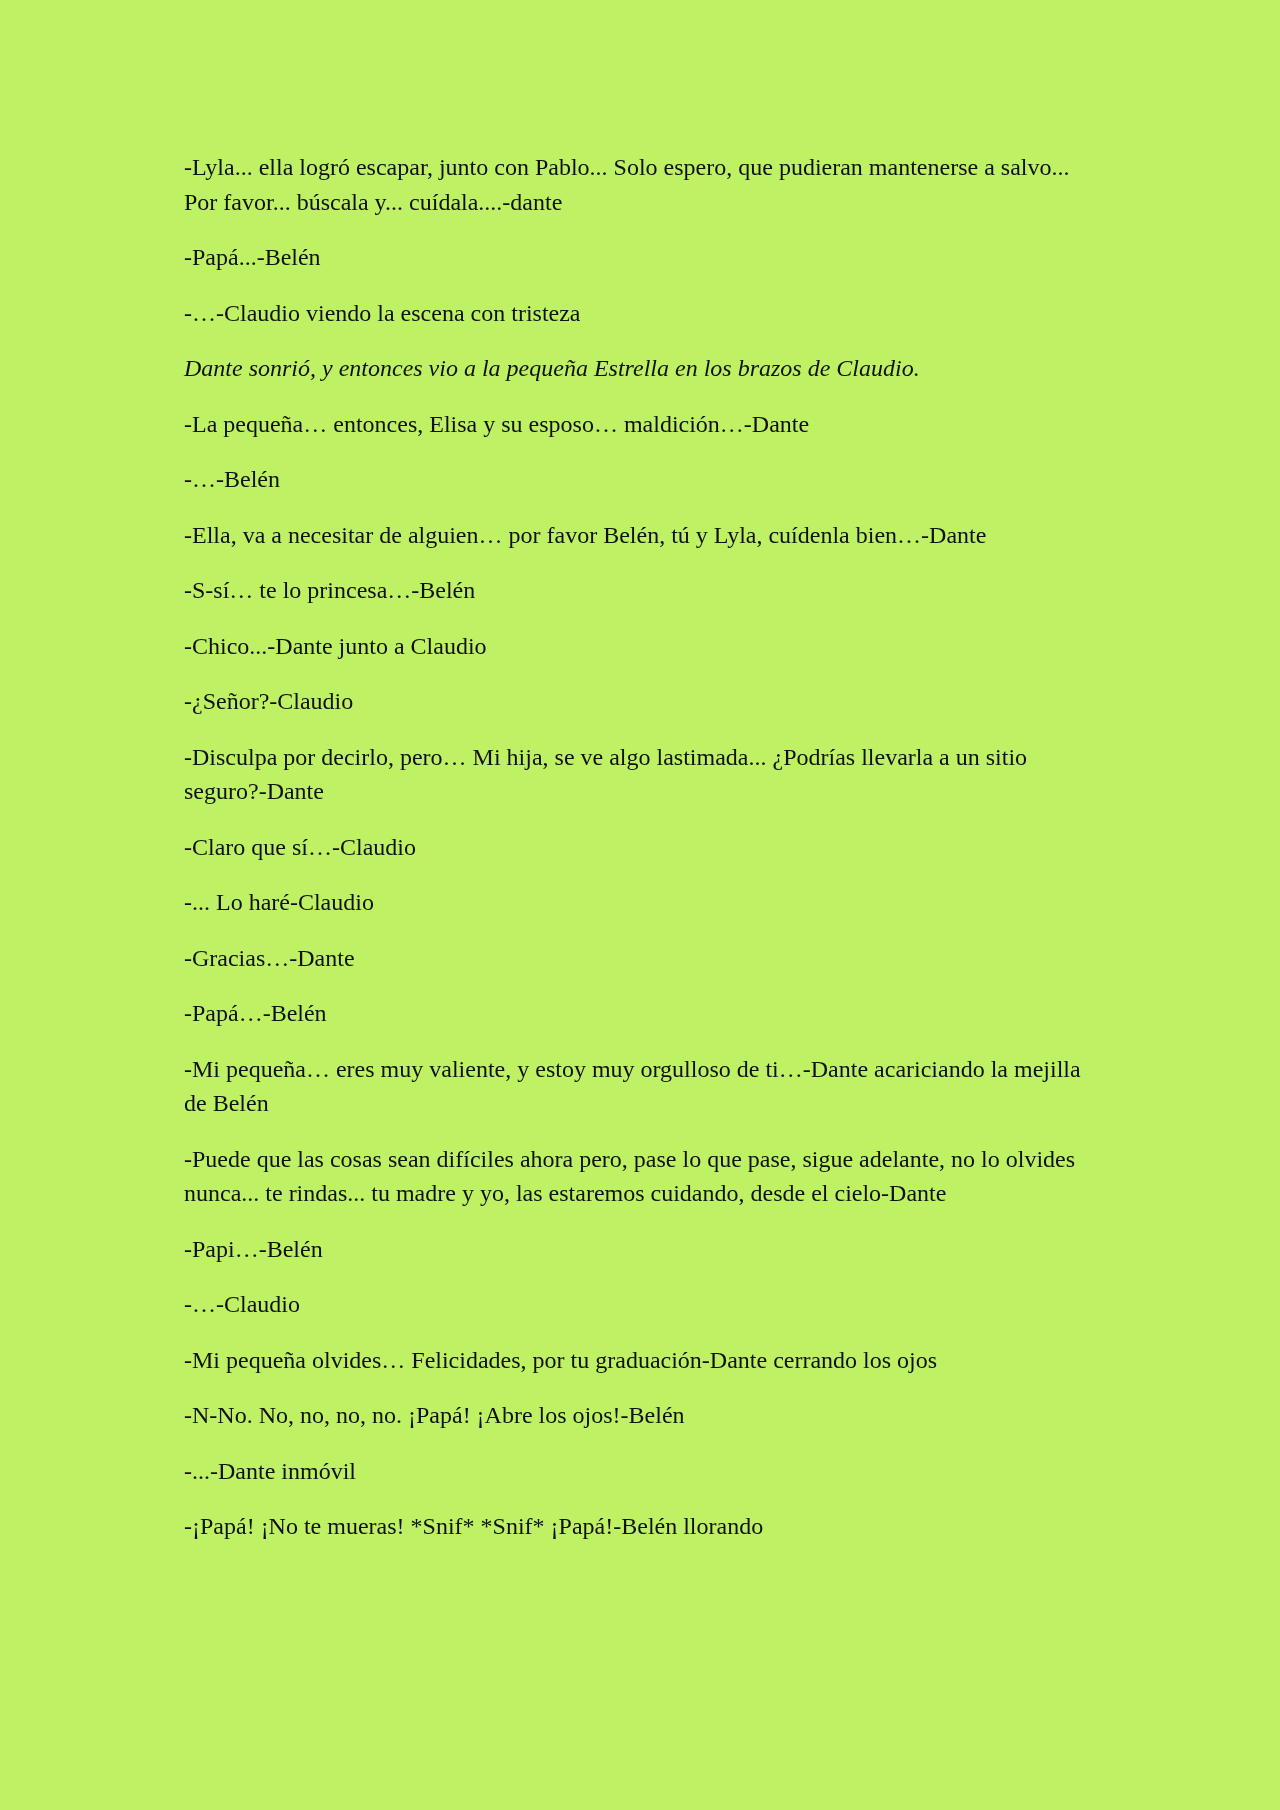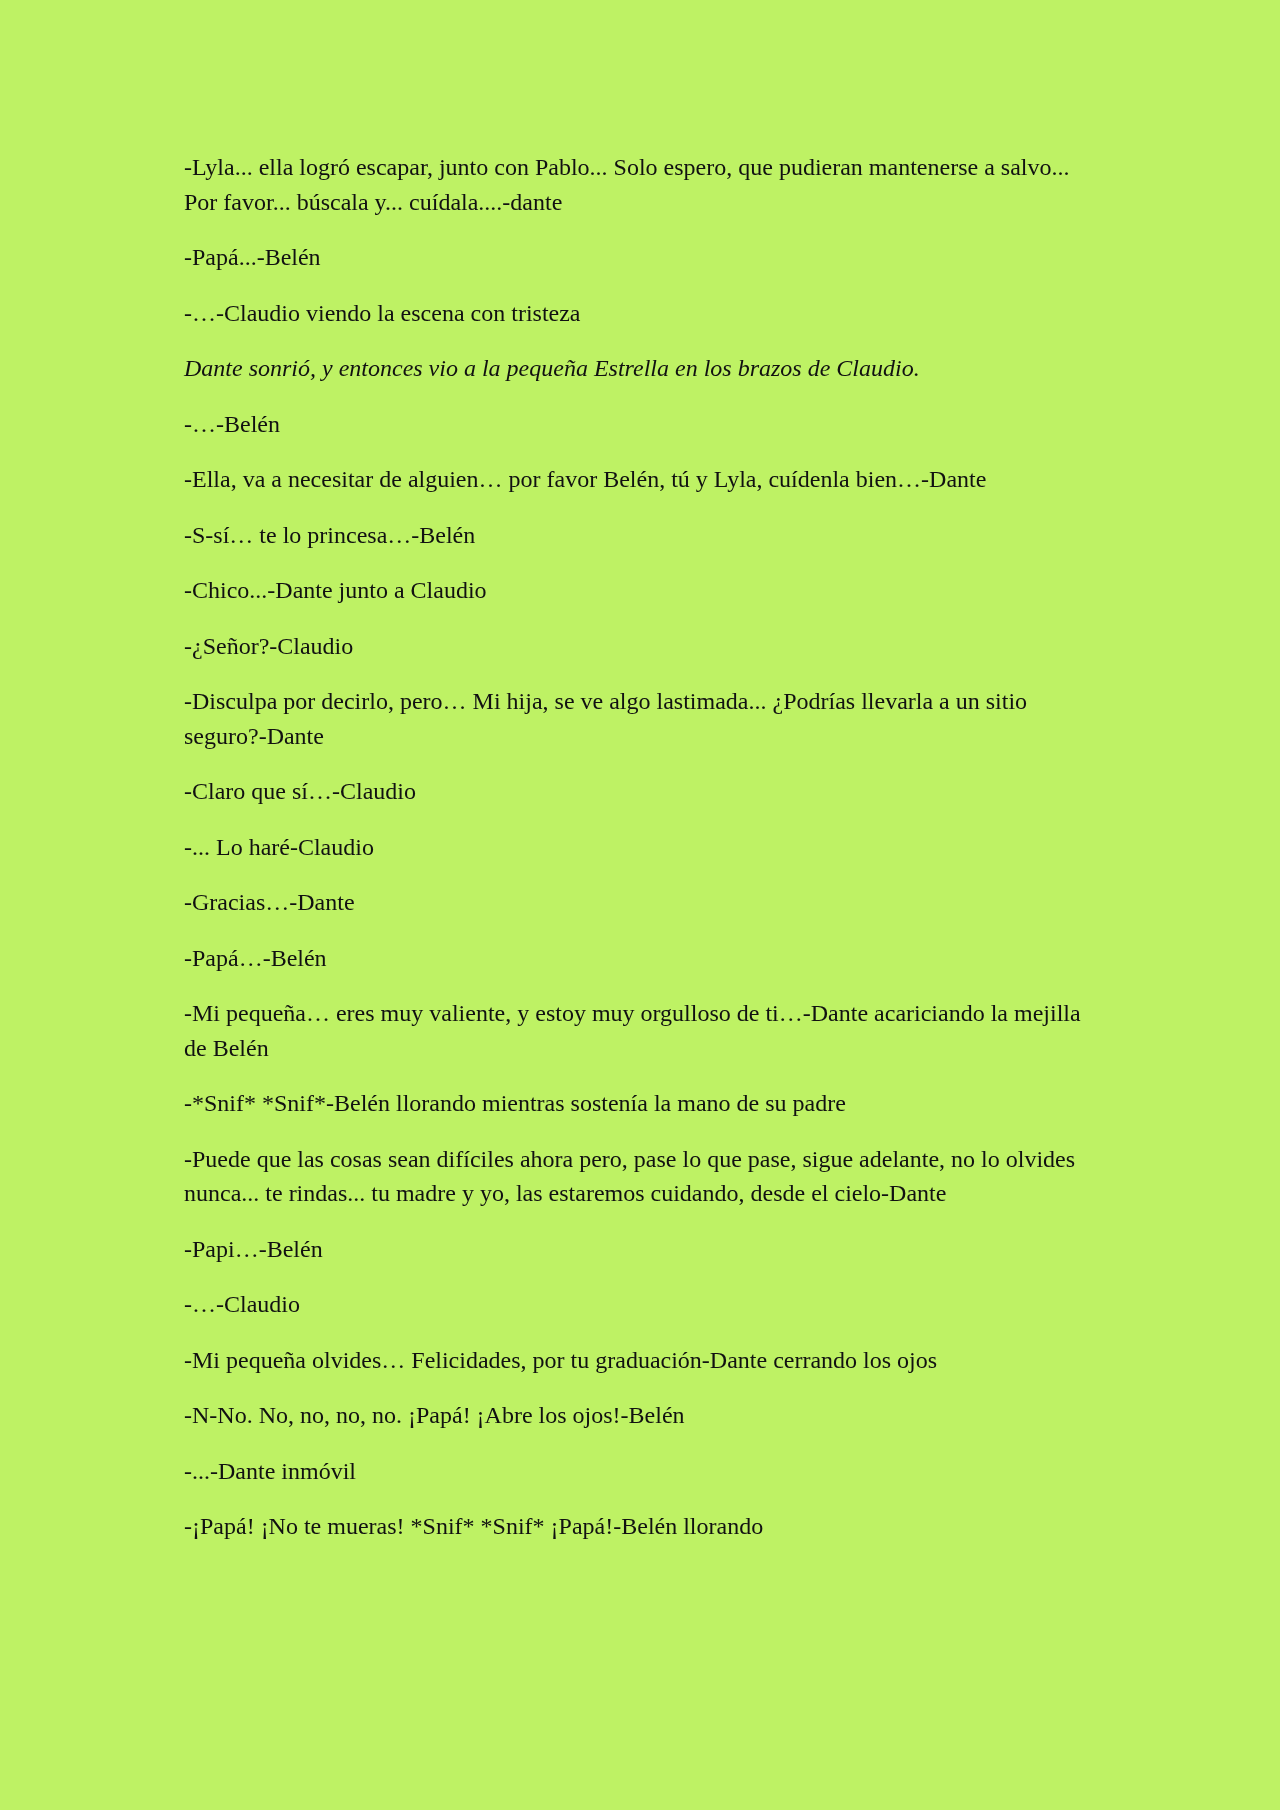--- a/index.html
+++ b/index.html
@@ -42,32 +42,32 @@
   </style>
 </head>
 <body>
 
 <div class="page">
   <div class="content">
     <p class="para">-Lyla... ella logró escapar, junto con Pablo... Solo espero, que pudieran mantenerse a salvo... Por favor... búscala y... cuídala....-dante</p>
     <p class="para">-Papá...-Belén</p>
     <p class="para">-…-Claudio viendo la escena con tristeza</p>
     <p class="para italic">Dante sonrió, y entonces vio a la pequeña Estrella en los brazos de Claudio.</p>
+    <p class="para">-La pequeña… entonces, Elisa y su esposo… maldición…-Dante</p>
     <p class="para">-…-Belén</p>
     <p class="para">-Ella, va a necesitar de alguien… por favor Belén, tú y Lyla, cuídenla bien…-Dante</p>
     <p class="para">-S-sí… te lo princesa…-Belén</p>
     <p class="para">-Chico...-Dante junto a Claudio</p>
     <p class="para">-¿Señor?-Claudio</p>
     <p class="para">-Disculpa por decirlo, pero… Mi hija, se ve algo lastimada... ¿Podrías llevarla a un sitio seguro?-Dante</p>
     <p class="para">-Claro que sí…-Claudio</p>
     <p class="para">-... Lo haré-Claudio</p>
     <p class="para">-Gracias…-Dante</p>
     <p class="para">-Papá…-Belén</p>
     <p class="para">-Mi pequeña… eres muy valiente, y estoy muy orgulloso de ti…-Dante acariciando la mejilla de Belén</p>
-    <p class="para">-*Snif* *Snif*-Belén llorando mientras sostenía la mano de su padre</p>
     <p class="para">-Puede que las cosas sean difíciles ahora pero, pase lo que pase, sigue adelante, no lo olvides nunca... te rindas... tu madre y yo, las estaremos cuidando, desde el cielo-Dante</p>
     <p class="para">-Papi…-Belén</p>
     <p class="para">-…-Claudio</p>
     <p class="para">-Mi pequeña olvides… Felicidades, por tu graduación-Dante cerrando los ojos</p>
     <p class="para">-N-No. No, no, no, no. ¡Papá! ¡Abre los ojos!-Belén</p>
     <p class="para">-...-Dante inmóvil</p>
     <p class="para">-¡Papá! ¡No te mueras! *Snif* *Snif* ¡Papá!-Belén llorando</p>
   </div>
 </div>
 

